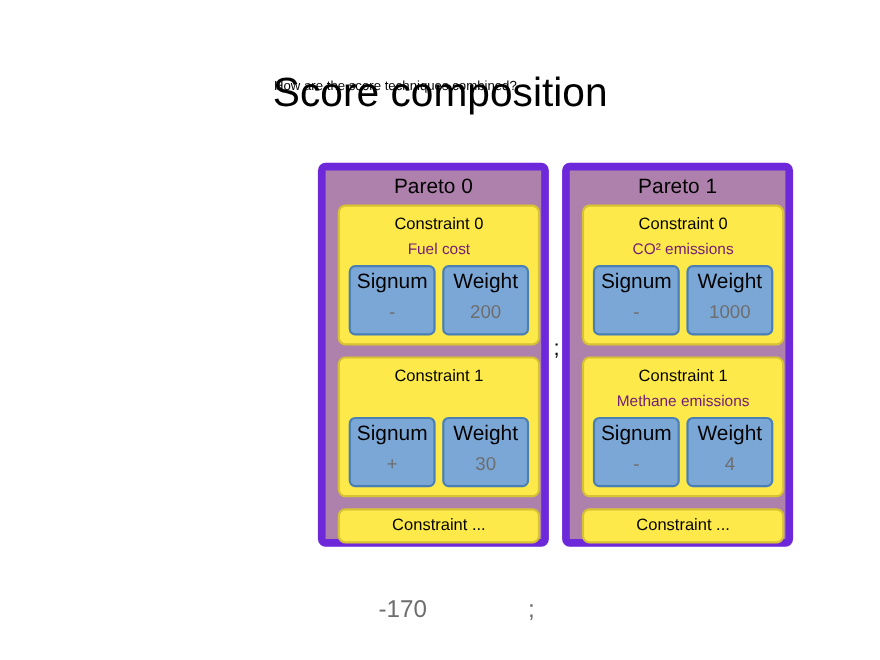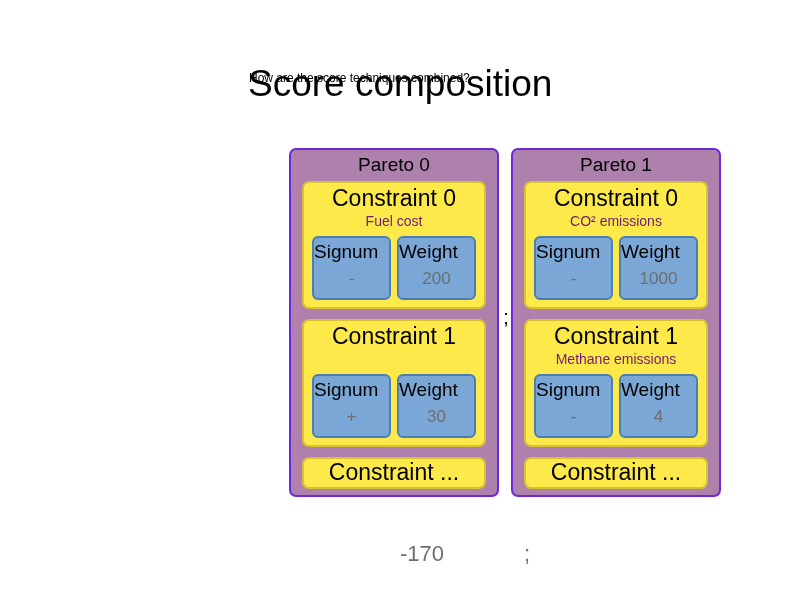--- a/index.html
+++ b/index.html
@@ -46,21 +46,21 @@
     height: 600px;
   }
 
   .pareto-panel {
     position: absolute;
     top: 148px;
     width: 210px;
     height: 349px;
     box-sizing: border-box;
     background: #ae80ac;
-    border: 2px solid #6d28d9;
+    border: 7px solid #6d28d9;
     border-radius: 7px;
     padding: 0;
   }
   #pareto-panel-0 { left: 289px; }
   #pareto-panel-1 { left: 511px; }
 
   .pareto-title {
     position: absolute;
     top: 3px;
     left: 0;
@@ -89,21 +89,21 @@
   .cb-0 { top: 31px; }
   .cb-1 { top: 169px; }
   .cb-more { top: 307px; }
 
   .constraint-title {
     position: absolute;
     top: 4px;
     left: 0;
     width: 100%;
     text-align: center;
-    font-size: 23px;
+    font-size: 15px;
     line-height: 23px;
     color: #000000;
     white-space: nowrap;
   }
   .constraint-box.ellipsis .constraint-title {
     top: 2px;
   }
   .constraint-desc {
     position: absolute;
     top: 29px;
@@ -133,21 +133,21 @@
     background: #7ba7d7;
     border: 2px solid #4a7fb5;
     border-radius: 6px;
     position: relative;
   }
   .technique-label {
     position: absolute;
     top: 2px;
     left: 0;
     width: 100%;
-    text-align: left;
+    text-align: center;
     font-size: 19px;
     line-height: 24px;
     color: #000000;
     white-space: nowrap;
   }
   .technique-value {
     position: absolute;
     top: 29px;
     left: 0;
     width: 100%;
@@ -170,21 +170,21 @@
     color: #000000;
   }
 
   
   .score-part {
     position: absolute;
     top: 540px;
     font-size: 22px;
     line-height: 28px;
     color: #6e6e6e;
-    text-align: right;
+    text-align: left;
     white-space: nowrap;
   }
   #score-left   { left: 344px; width: 100px; }
   #score-sep    { left: 480px; width: 50px; }
   #score-right  { left: 562px; width: 100px; }
 </style>
 </head>
 <body>
 
 <h1 id="page-title">Score composition</h1>

